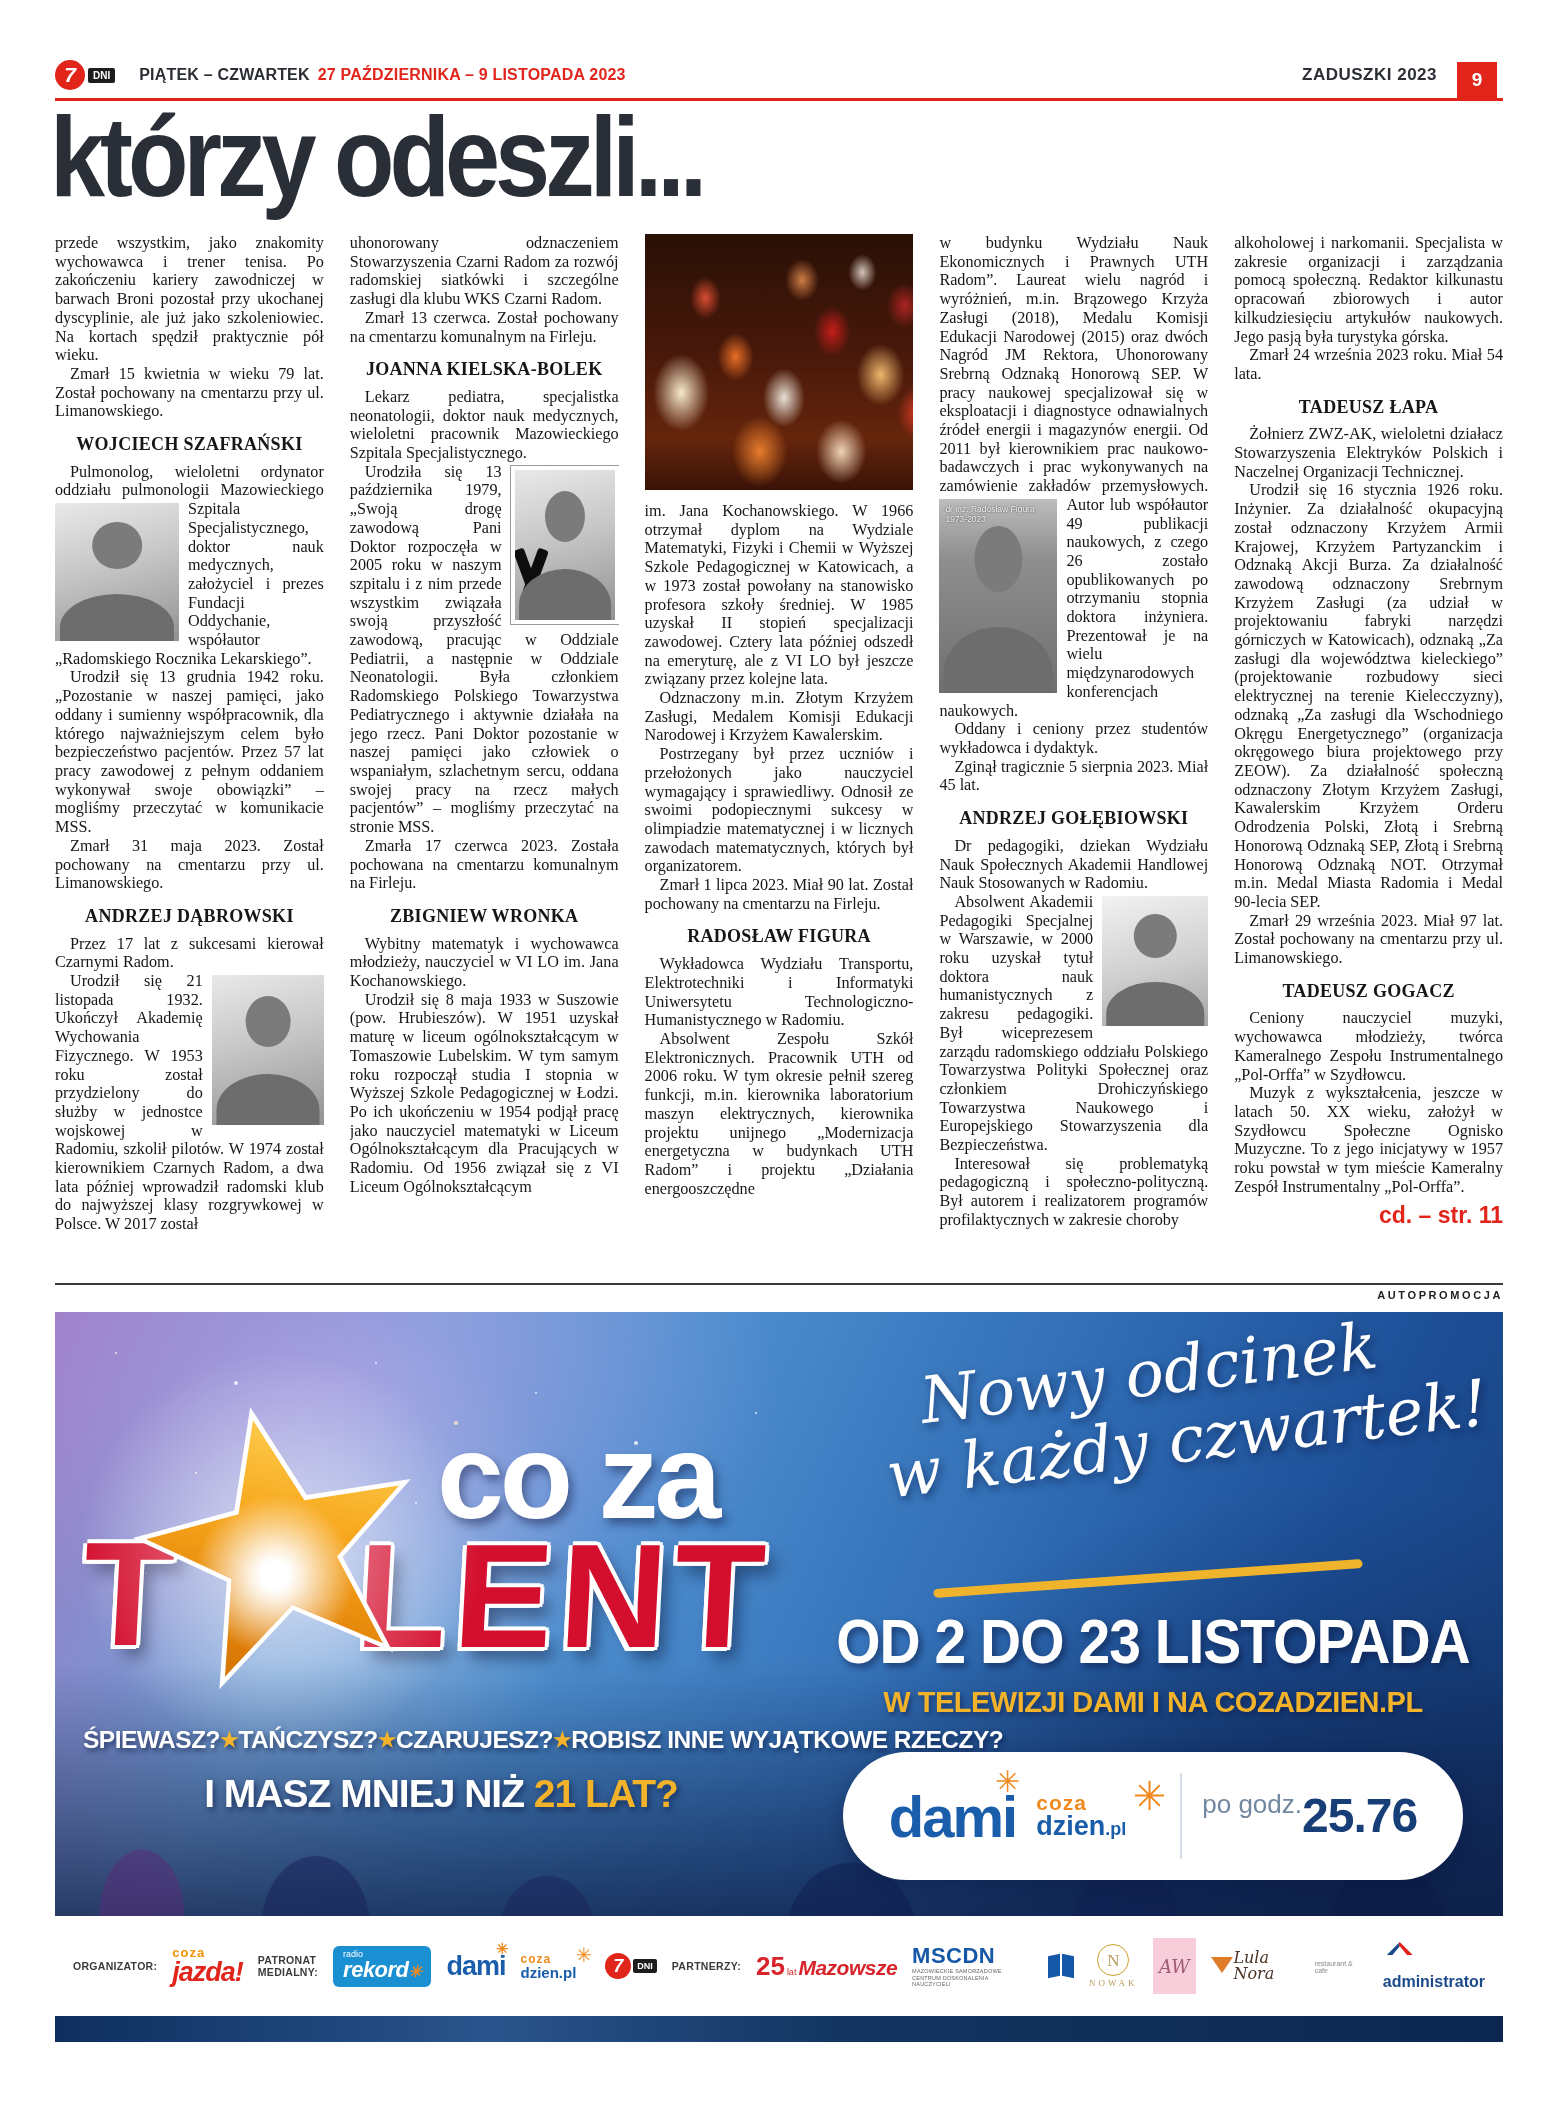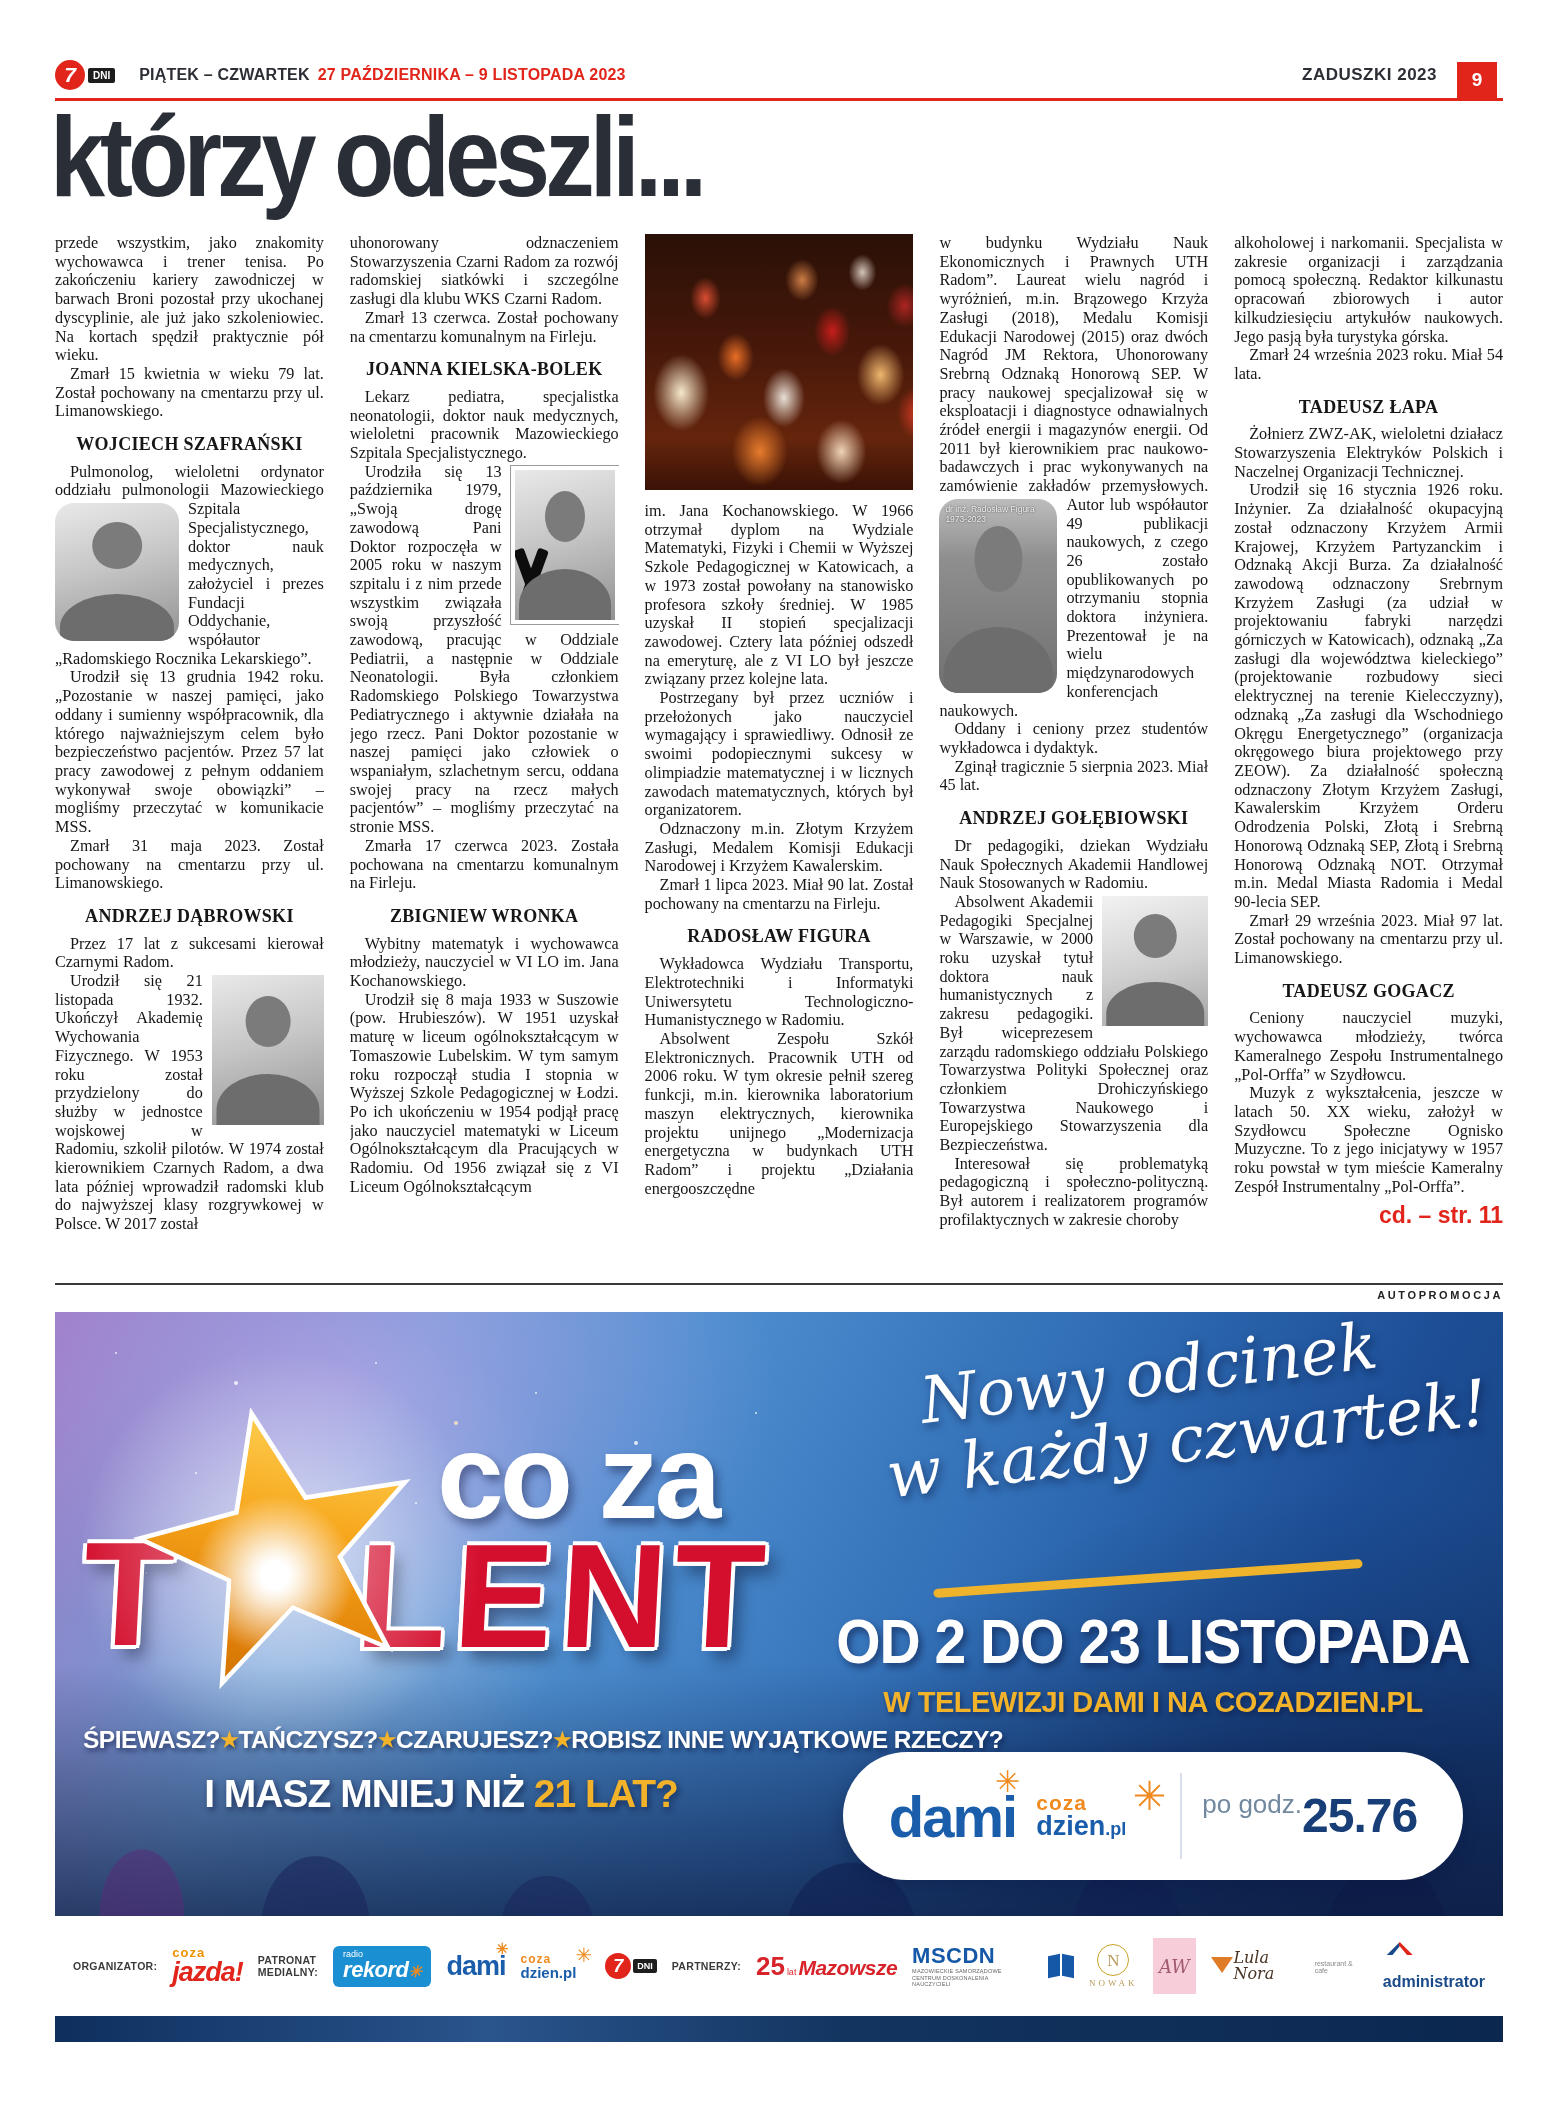--- a/index.html
+++ b/index.html
@@ -30,21 +30,21 @@
        margin:14px 0 9px;letter-spacing:.3px;}
   .cdstr{font-family:"Liberation Sans",sans-serif;color:#e1251b;font-weight:700;font-size:23px;
        text-align:right;margin-top:10px;text-indent:0;}
   
   .photo{display:block;position:relative;overflow:hidden;
        background:linear-gradient(165deg,#e9e9e9 0%,#c6c6c6 45%,#929292 100%);}
   .photo::before{content:"";position:absolute;left:50%;top:14%;width:40%;height:34%;
        border-radius:50%;background:#7b7b7b;transform:translateX(-50%);}
   .photo::after{content:"";position:absolute;left:50%;bottom:-14%;width:92%;height:48%;
        border-radius:50% 50% 0 0;background:#6d6d6d;transform:translateX(-50%);}
-  .ph-left{float:left;margin:3px 9px 3px 0;border-radius:19px;}
+  .ph-left{float:left;margin:3px 9px 3px 0;}
   .ph-right{float:right;margin:3px 0 3px 9px;}
   .p-szaf{width:124px;height:138px;}
   .p-dabr{width:112px;height:150px;}
   .p-kiel{width:100px;height:150px;border:4px solid #fff;box-shadow:0 0 0 1px #9a9a9a;}
   .p-fig{width:118px;height:194px;background:linear-gradient(180deg,#bdbdbd,#8f8f8f 30%,#6f6f6f);}
   .p-gol{width:106px;height:130px;background:linear-gradient(165deg,#f2f2f2,#cfcfcf 55%,#a5a5a5);}
   .ribbon{position:absolute;left:2px;bottom:20px;width:40px;height:52px;}
   .ribbon::before,.ribbon::after{content:"";position:absolute;top:0;width:11px;height:48px;background:#0d0d0d;border-radius:3px;}
   .ribbon::before{left:13px;transform:rotate(20deg);}
   .ribbon::after{left:4px;transform:rotate(-20deg);}
@@ -229,22 +229,22 @@
           </span><span>Urodziła się 13 października 1979, „Swoją drogę zawodową Pani Doktor rozpoczęła w 2005 roku w naszym szpitalu i z nim przede wszystkim związała swoją przyszłość zawodową, pracując w Oddziale Pediatrii, a następnie w Oddziale Neonatologii. Była członkiem Radomskiego Polskiego Towarzystwa Pediatrycznego i aktywnie działała na jego rzecz. Pani Doktor pozostanie w naszej pamięci jako człowiek o wspaniałym, szlachetnym sercu, oddana swojej pracy na rzecz małych pacjentów” – mogliśmy przeczytać na stronie MSS.</span></p>
       <p>Zmarła 17 czerwca 2023. Została pochowana na cmentarzu komunalnym na Firleju.</p>
       <div class="obit-h">ZBIGNIEW WRONKA</div>
       <p>Wybitny matematyk i wychowawca młodzieży, nauczyciel w VI LO im. Jana Kochanowskiego.</p>
       <p>Urodził się 8 maja 1933 w Suszowie (pow. Hrubieszów). W 1951 uzyskał maturę w liceum ogólnokształcącym w Tomaszowie Lubelskim. W tym samym roku rozpoczął studia I stopnia w Wyższej Szkole Pedagogicznej w Łodzi. Po ich ukończeniu w 1954 podjął pracę jako nauczyciel matematyki w Liceum Ogólnokształcącym dla Pracujących w Radomiu. Od 1956 związał się z VI Liceum Ogólnokształcącym</p>
     </div>
 
     <div class="col">
       <div class="candles"></div>
       <p class="cont">im. Jana Kochanowskiego. W 1966 otrzymał dyplom na Wydziale Matematyki, Fizyki i Chemii w Wyższej Szkole Pedagogicznej w Katowicach, a w 1973 został powołany na stanowisko profesora szkoły średniej. W 1985 uzyskał II stopień specjalizacji zawodowej. Cztery lata później odszedł na emeryturę, ale z VI LO był jeszcze związany przez kolejne lata.</p>
+      <p>Odznaczony m.in. Złotym Krzyżem Zasługi, Medalem Komisji Edukacji Narodowej i Krzyżem Kawalerskim.</p>
       <p>Postrzegany był przez uczniów i przełożonych jako nauczyciel wymagający i sprawiedliwy. Odnosił ze swoimi podopiecznymi sukcesy w olimpiadzie matematycznej i w licznych zawodach matematycznych, których był organizatorem.</p>
-      <p>Odznaczony m.in. Złotym Krzyżem Zasługi, Medalem Komisji Edukacji Narodowej i Krzyżem Kawalerskim.</p>
       <p>Zmarł 1 lipca 2023. Miał 90 lat. Został pochowany na cmentarzu na Firleju.</p>
       <div class="obit-h">RADOSŁAW FIGURA</div>
       <p>Wykładowca Wydziału Transportu, Elektrotechniki i Informatyki Uniwersytetu Technologiczno-Humanistycznego w Radomiu.</p>
       <p>Absolwent Zespołu Szkół Elektronicznych. Pracownik UTH od 2006 roku. W tym okresie pełnił szereg funkcji, m.in. kierownika laboratorium maszyn elektrycznych, kierownika projektu unijnego „Modernizacja energetyczna w budynkach UTH Radom” i projektu „Działania energooszczędne</p>
     </div>
 
     <div class="col">
       <p class="cont"><span>w budynku Wydziału Nauk Ekonomicznych i Prawnych UTH Radom”. Laureat wielu nagród i wyróżnień, m.in. Brązowego Krzyża Zasługi (2018), Medalu Komisji Edukacji Narodowej (2015) oraz dwóch Nagród JM Rektora, Uhonorowany Srebrną Odznaką Honorową SEP. W pracy naukowej specjalizował się w eksploatacji i diagnostyce odnawialnych źródeł energii i magazynów energii. Od 2011 był kierownikiem prac naukowo-badawczych i prac wykonywanych na zamówienie zakładów </span><span class="photo p-fig ph-left">
             <span class="figcap"><span>dr inż. Radosław Figura</span> <span>1973-2023</span></span>
           </span><span>przemysłowych. Autor lub współautor 49 publikacji naukowych, z czego 26 zostało opublikowanych po otrzymaniu stopnia doktora inżyniera. Prezentował je na wielu międzynarodowych konferencjach naukowych.</span></p>

